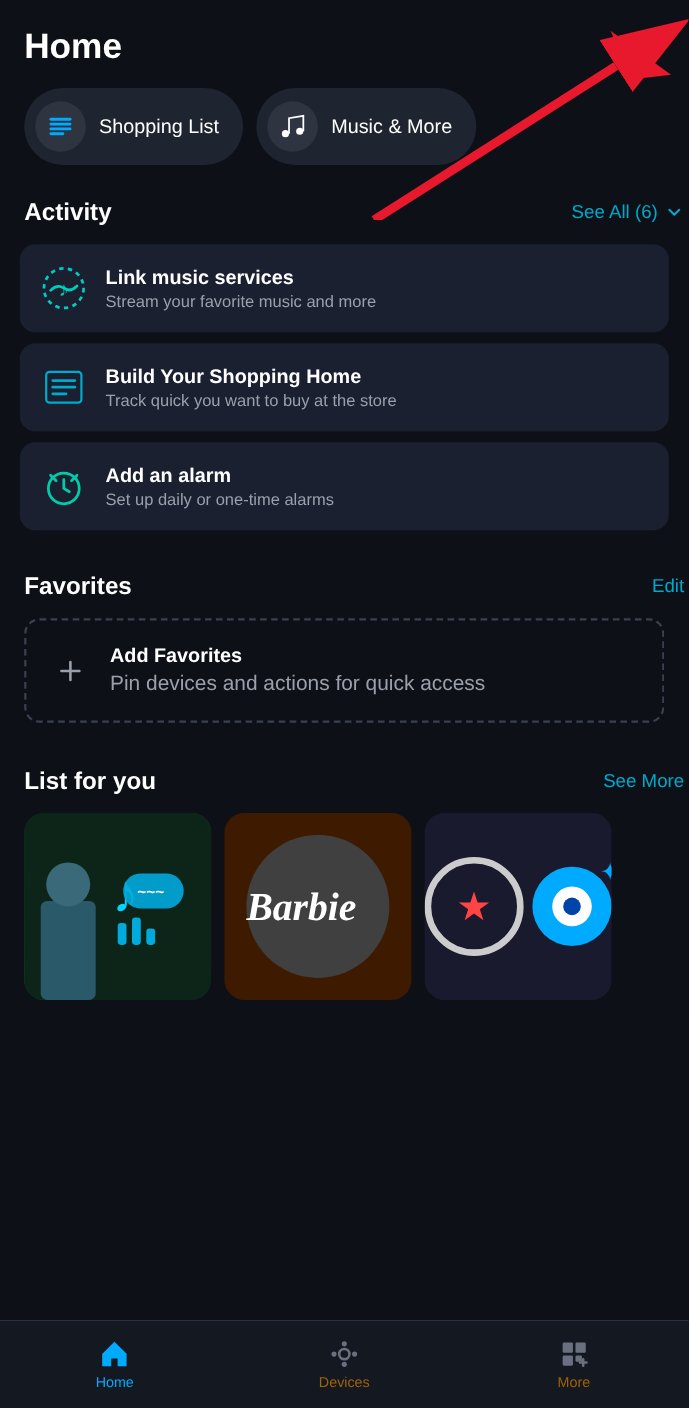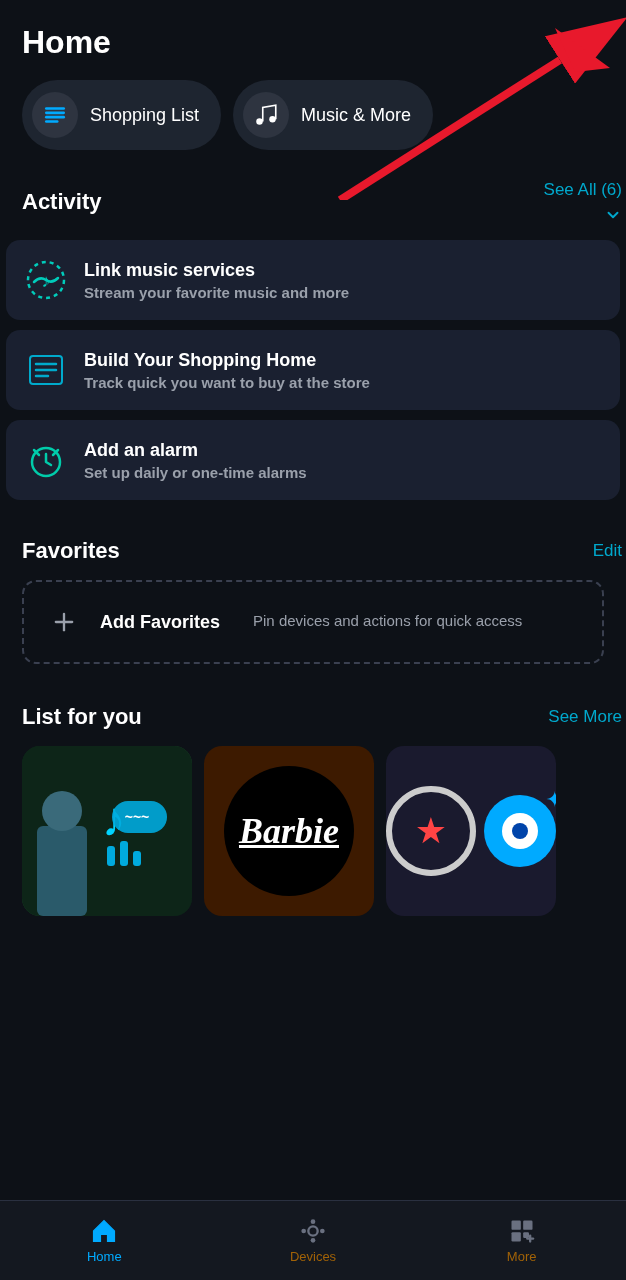--- a/index.html
+++ b/index.html
@@ -84,39 +84,38 @@
       align-items: center;
       padding: 10px 4px 16px 22px;
     }
     .section-title {
       font-size: 22px;
       font-weight: 700;
       color: #ffffff;
     }
     .section-action {
       display: flex;
-      align-items: flex-end;
+      align-items: center;
       gap: 6px;
       cursor: pointer;
-      flex-direction: column;
     }
     .section-action-text {
       font-size: 17px;
       color: #00a8cc;
       font-weight: 500;
     }
     .chevron-down {
       width: 18px;
       height: 18px;
       fill: #00a8cc;
     }
 
     
     .activity-list {
-      padding: 0 6px;
+      padding: 0 18px;
       display: flex;
       flex-direction: column;
       gap: 10px;
     }
     .activity-item {
       display: flex;
       align-items: center;
       gap: 16px;
       background: #1a2030;
       border-radius: 14px;
@@ -137,21 +136,20 @@
       gap: 3px;
     }
     .activity-title {
       font-size: 18px;
       font-weight: 700;
       color: #ffffff;
     }
     .activity-subtitle {
       font-size: 15px;
       color: #9aa0ab;
-      font-weight: bold;
     }
 
     
     .favorites-section {
       margin-top: 28px;
     }
     .favorites-dashed-box {
       margin: 0 22px;
       border: 2px dashed #3a4050;
       border-radius: 14px;
@@ -170,32 +168,31 @@
     }
     .favorites-plus svg {
       width: 28px;
       height: 28px;
       stroke: #9aa0ab;
       fill: none;
       stroke-width: 2;
     }
     .favorites-text-block {
       display: flex;
-      flex-direction: row;
+      flex-direction: column;
       gap: 4px;
     }
     .favorites-title {
       font-size: 18px;
       font-weight: 700;
       color: #ffffff;
     }
     .favorites-subtitle {
-      font-size: 15px;
+      font-size: 19px;
       color: #9aa0ab;
-      margin-left: 29px;
     }
 
     
     .more-for-you-section {
       margin-top: 30px;
     }
     .more-for-you-grid {
       display: flex;
       flex-direction: row;
       gap: 12px;
@@ -223,26 +220,24 @@
     
     .card-barbie {
       background: #3d1a00;
       display: flex;
       align-items: center;
       justify-content: center;
     }
     .barbie-circle {
       width: 130px;
       height: 130px;
-      background: #000000;
+      background: #404040;
       border-radius: 50%;
       display: flex;
       align-items: center;
-      justify-content: center;
-      text-decoration: underline;
     }
     .barbie-text {
       font-size: 36px;
       font-weight: 900;
       color: #ffffff;
       font-style: italic;
       font-family: Georgia, serif;
     }
 
     

